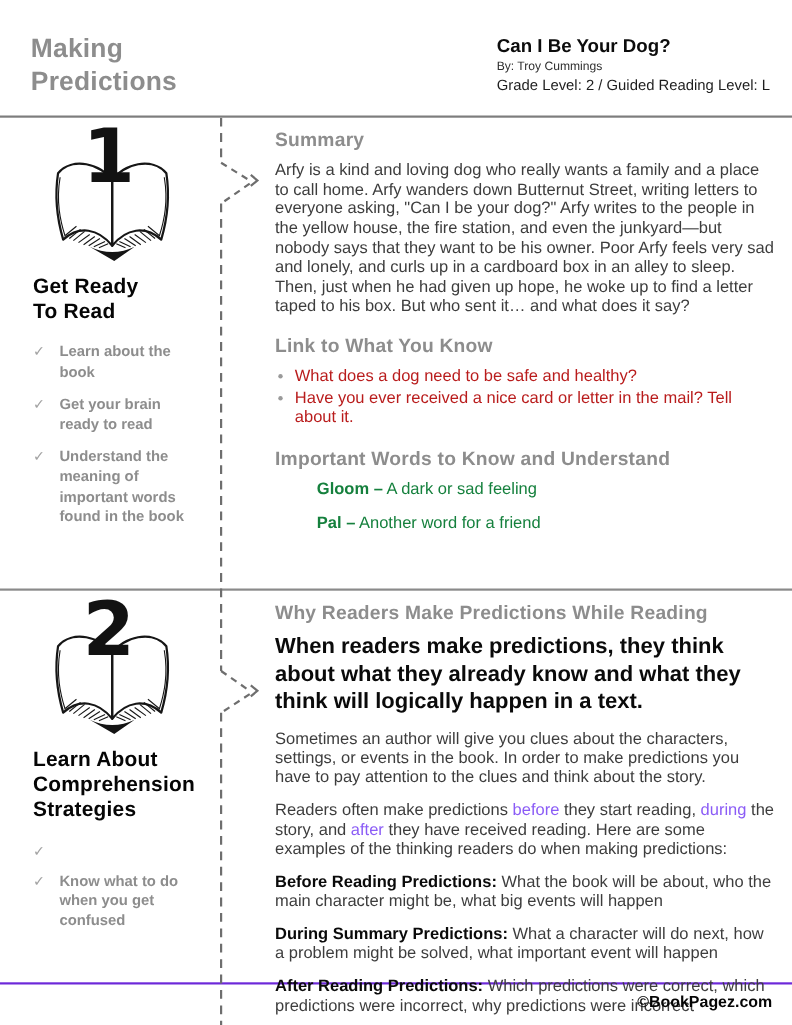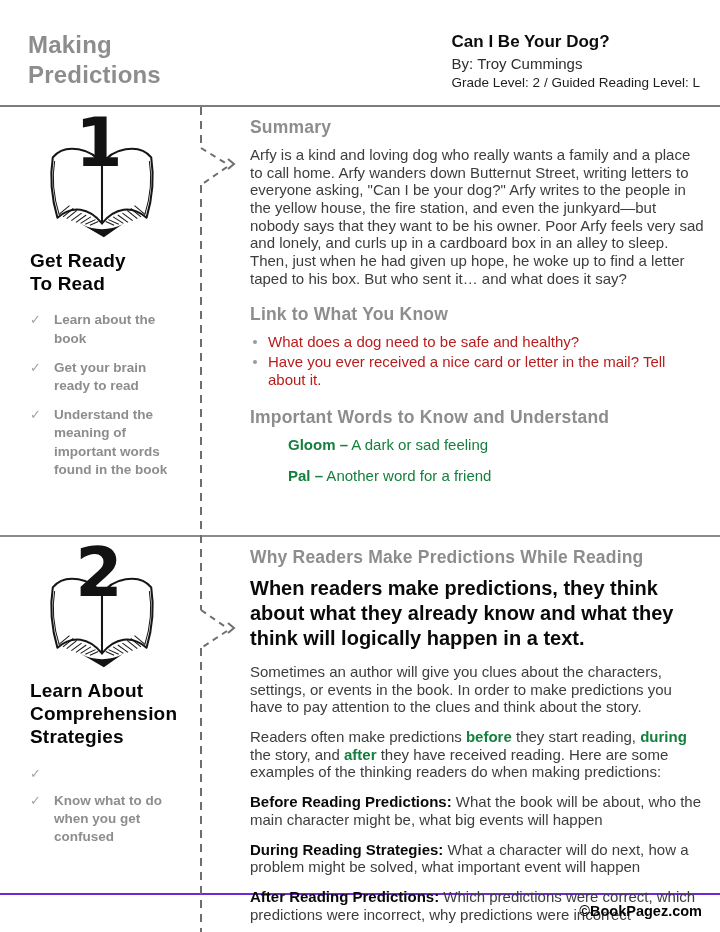--- a/index.html
+++ b/index.html
@@ -16,21 +16,21 @@
     padding:30px 20px 16px 28px;
     display:flex; justify-content:space-between; align-items:flex-start;
     border-bottom:2px solid #7d7d7d;
   }
   .doc-title {
     font-size:24px; font-weight:bold; color:#8d8d8d;
     line-height:1.27; width:220px; letter-spacing:.2px;
   }
   .book-meta { text-align:left; padding-top:2px;margin-left:30px; }
   .book-title { font-size:17px; font-weight:bold; color:#0c0c0c; line-height:1.2; }
-  .book-author { font-size:15px; color:#2e2e2e; margin-top:3px; }
+  .book-author { font-size:11px; color:#2e2e2e; margin-top:3px; }
   .book-grade  { font-size:13.5px; color:#1e1e1e; margin-top:3px; }
 
   
   .section { display:flex; box-sizing:border-box; }
   .sec1 { height:430px; border-bottom:2px solid #8a8a8a; }
   .sec2 { height:356px; }
   .left-col { width:200px; flex:none; box-sizing:border-box; padding:10px 24px 0 28px; }
   .right-col { flex:1; box-sizing:border-box; padding:10px 15px 0 50px; }
 
   
@@ -55,21 +55,21 @@
   .mt { margin-top:16px; }
   .body-p { font-size:15px; color:#3d3d3d; line-height:1.18; margin:0 0 10px 0; }
   .bullet-row { display:flex; }
   .dot { width:4px; height:4px; border-radius:50%; background:#9a9a9a; flex:none; margin:7px 11px 0 3px; }
   .bullet-text { font-size:15px; color:#b91c1c; line-height:1.2; margin-bottom:2px; }
   .word-row { margin:0 0 13px 38px; font-size:15px; line-height:1.2; }
   .term { font-weight:bold; color:#15803d; }
   .defn { color:#15803d; }
   .bold-p { font-size:20px; font-weight:bold; color:#0a0a0a; line-height:1.25; margin:0 0 12px 0; }
   .lead { font-weight:bold; color:#0a0a0a; }
-  span.b { font-weight:bold; color:#15803d; }
+  span.b { font-weight:normal; color:#8b5cf6; }
 
   
   .footer {
     box-sizing:border-box; height:39px; border-top:2px solid #6d28d9;
     text-align:right; padding:7px 18px 0 0;
   }
   .credit { font-size:14.5px; font-weight:bold; color:#050505; }
 
   
   .divider-overlay { position:absolute; left:190px; top:107px; pointer-events:none; z-index:3; }
@@ -224,21 +224,21 @@
 
     <div class="right-col">
       <div class="gray-heading">Why Readers Make Predictions While Reading</div>
       <p class="bold-p">When readers make predictions, they think about what they already know and what they think will logically happen in a text.</p>
       <p class="body-p" style="margin-bottom:12px">Sometimes an author will give you clues about the characters, settings, or events in the book.  In order to make predictions you have to pay attention to the clues and think about the story.</p>
       <p class="body-p" style="margin-bottom:12px"><span>Readers often make predictions </span><span class="b">before</span><span> they start reading, </span><span class="b">during</span><span> the story, and </span><span class="b">after</span><span> they have received reading.  Here are some examples of the thinking readers do when making predictions:</span></p>
       <p class="body-p" style="margin-bottom:12px">
         <span class="lead">Before Reading Predictions:</span><span>  What the book will be about, who the main character might be, what big events will happen</span>
       </p>
       <p class="body-p" style="margin-bottom:12px">
-        <span class="lead">During Reading Strategies:</span><span>  What a character will do next, how a problem might be solved, what important event will happen</span>
+        <span class="lead">During Summary Predictions:</span><span>  What a character will do next, how a problem might be solved, what important event will happen</span>
       </p>
       <p class="body-p">
         <span class="lead">After Reading Predictions:</span><span>  Which predictions were correct, which predictions were incorrect, why predictions were incorrect</span>
       </p>
     </div>
   </div>
 
   <div class="footer">
     <span class="credit">©BookPagez.com</span>
   </div>

